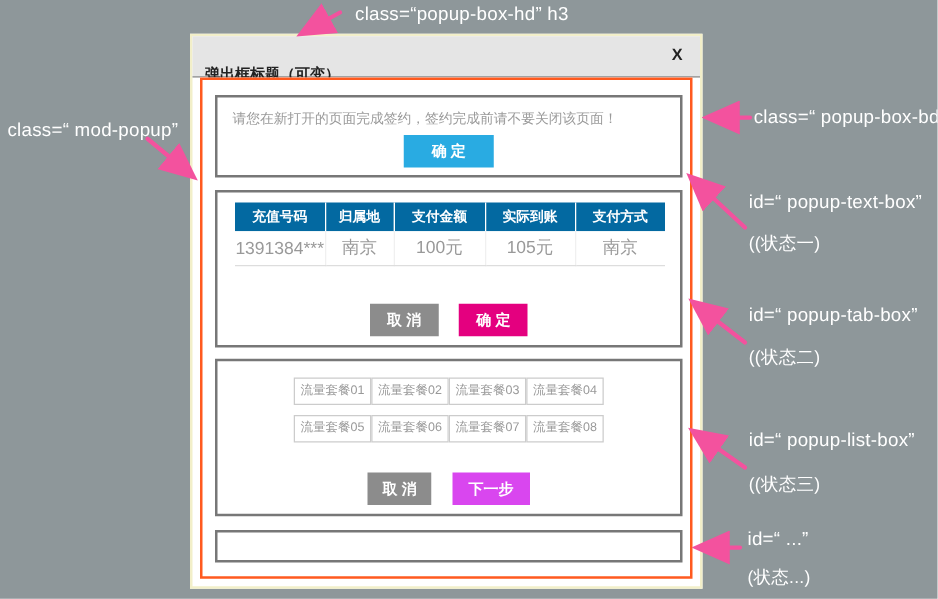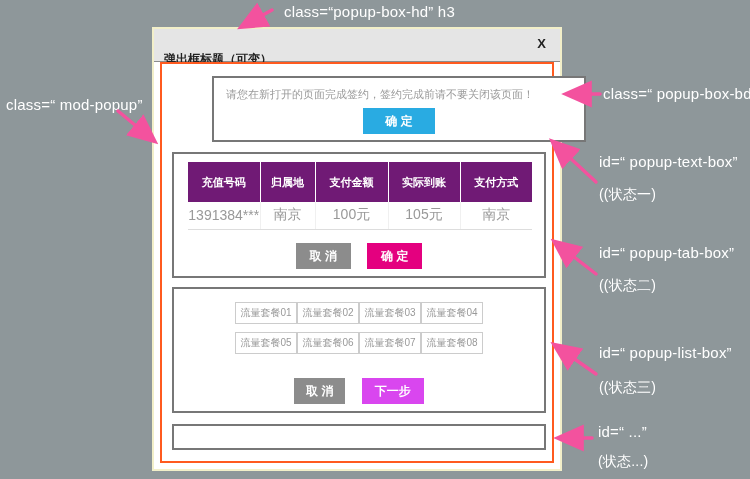--- a/index.html
+++ b/index.html
@@ -31,43 +31,43 @@
     color:#222; cursor:default;
   }
   .popup-bd {
     position:absolute; left:6px; top:33px; width:394px; height:401px;
     border:2px solid #ff5a1f; background:#fff;
   }
   .state-box {
     position:absolute; left:10px; width:374px;
     border:2px solid #777; background:#fff;
   }
-  #popup-text-box { top:12px; height:66px;margin-left:40px; }
+  #popup-text-box { top:12px; height:66px; }
   #popup-tab-box  { top:88px; height:126px; }
   #popup-list-box { top:223px; height:126px; }
   #popup-empty-box{ top:360px; height:26px; }
   
   .msg { padding:9px 0 0 12px; font-size:11px; color:#9a9a9a; }
   .btn { border:none; color:#fff; font-size:12px; font-weight:bold;
          font-family:"Liberation Sans", sans-serif; display:inline-block;
          text-align:center; line-height:26px; height:26px; cursor:pointer; }
   .btn-blue  { background:#29abe2; width:72px; display:block; margin:6px auto 0; }
   .btn-gray  { background:#8c8c8c; width:55px; }
   .btn-pink  { background:#e4007f; width:55px; }
   .btn-green { background:#d946ef; width:62px; }
   .btn-row { position:absolute; left:0; right:0; bottom:7px; text-align:center; }
   .btn-row .btn { margin:0 6px; }
   
   .pay-table {
     position:absolute; left:14px; top:8px; width:344px;
     border-collapse:collapse; table-layout:fixed;
   }
   .pay-table th {
-    background:#701a75; color:#fff; font-size:11px; font-weight:bold;
-    height:40px; border-right:1px solid #fff;
+    background:#0369a1; color:#fff; font-size:11px; font-weight:bold;
+    height:23px; border-right:1px solid #fff;
   }
   .pay-table th:last-child { border-right:none; }
   .pay-table td {
     height:27px; font-size:14px; color:#999; text-align:center;
     border-right:1px solid #f0f0f0; border-bottom:1px solid #ddd;
     background:#fff;
   }
   .pay-table td:last-child { border-right:none; }
   
   .pkg-rows { padding-top:13px; }

